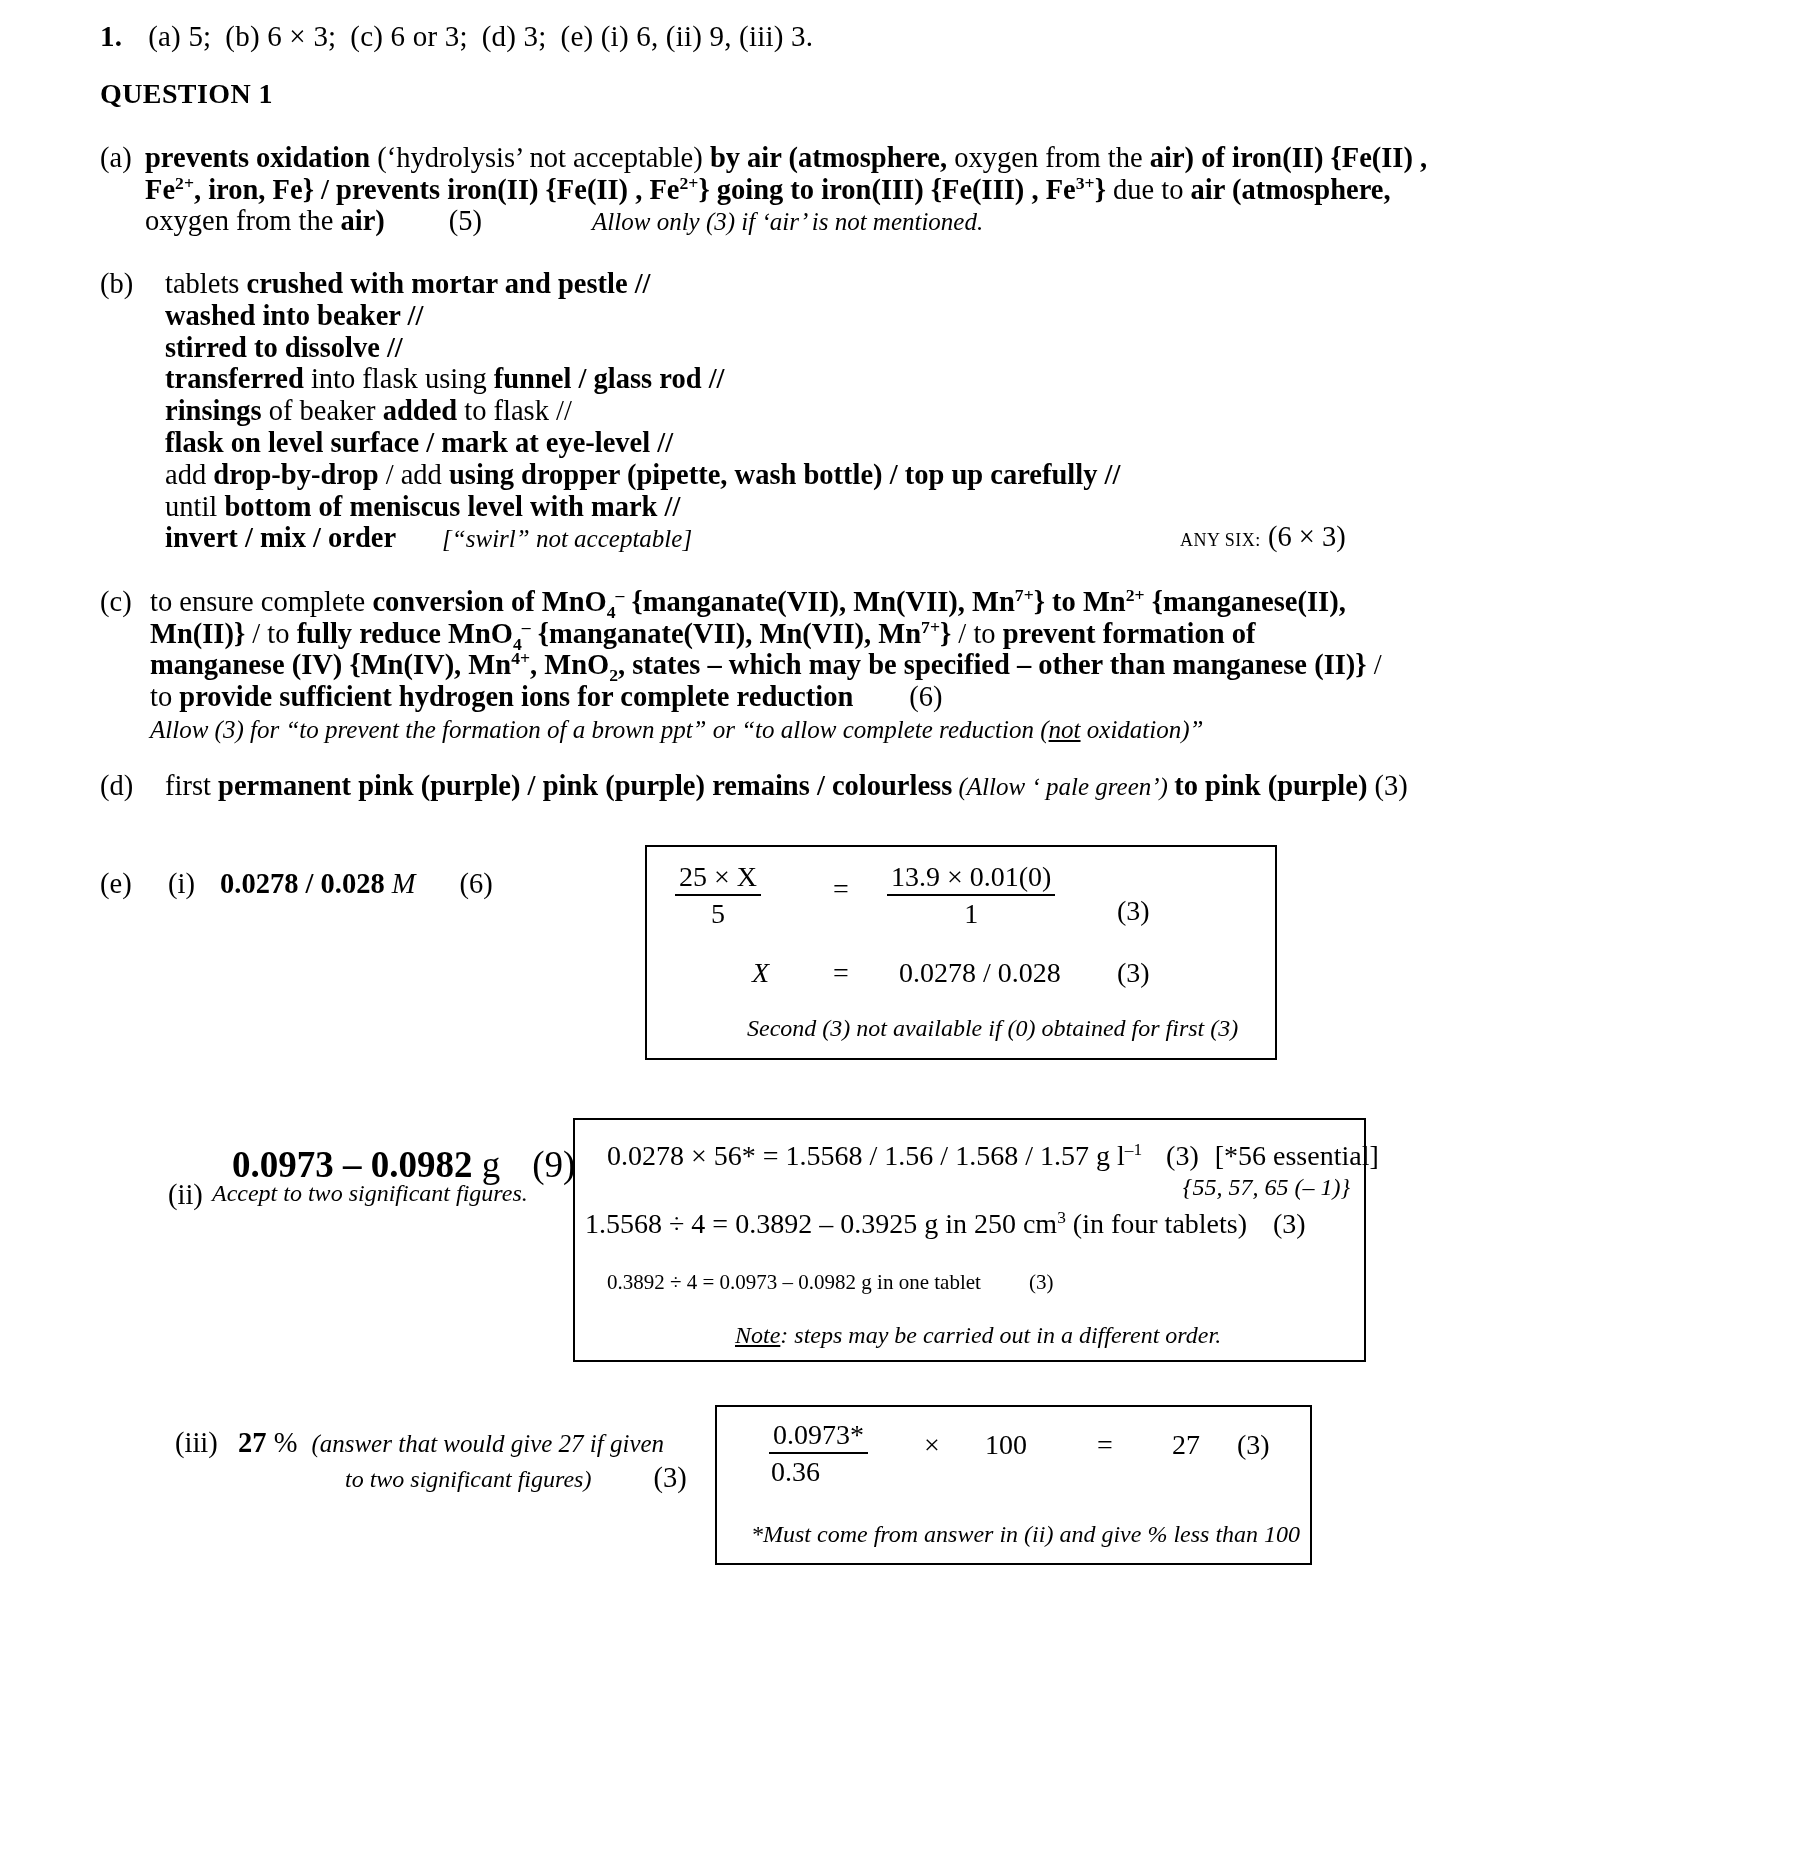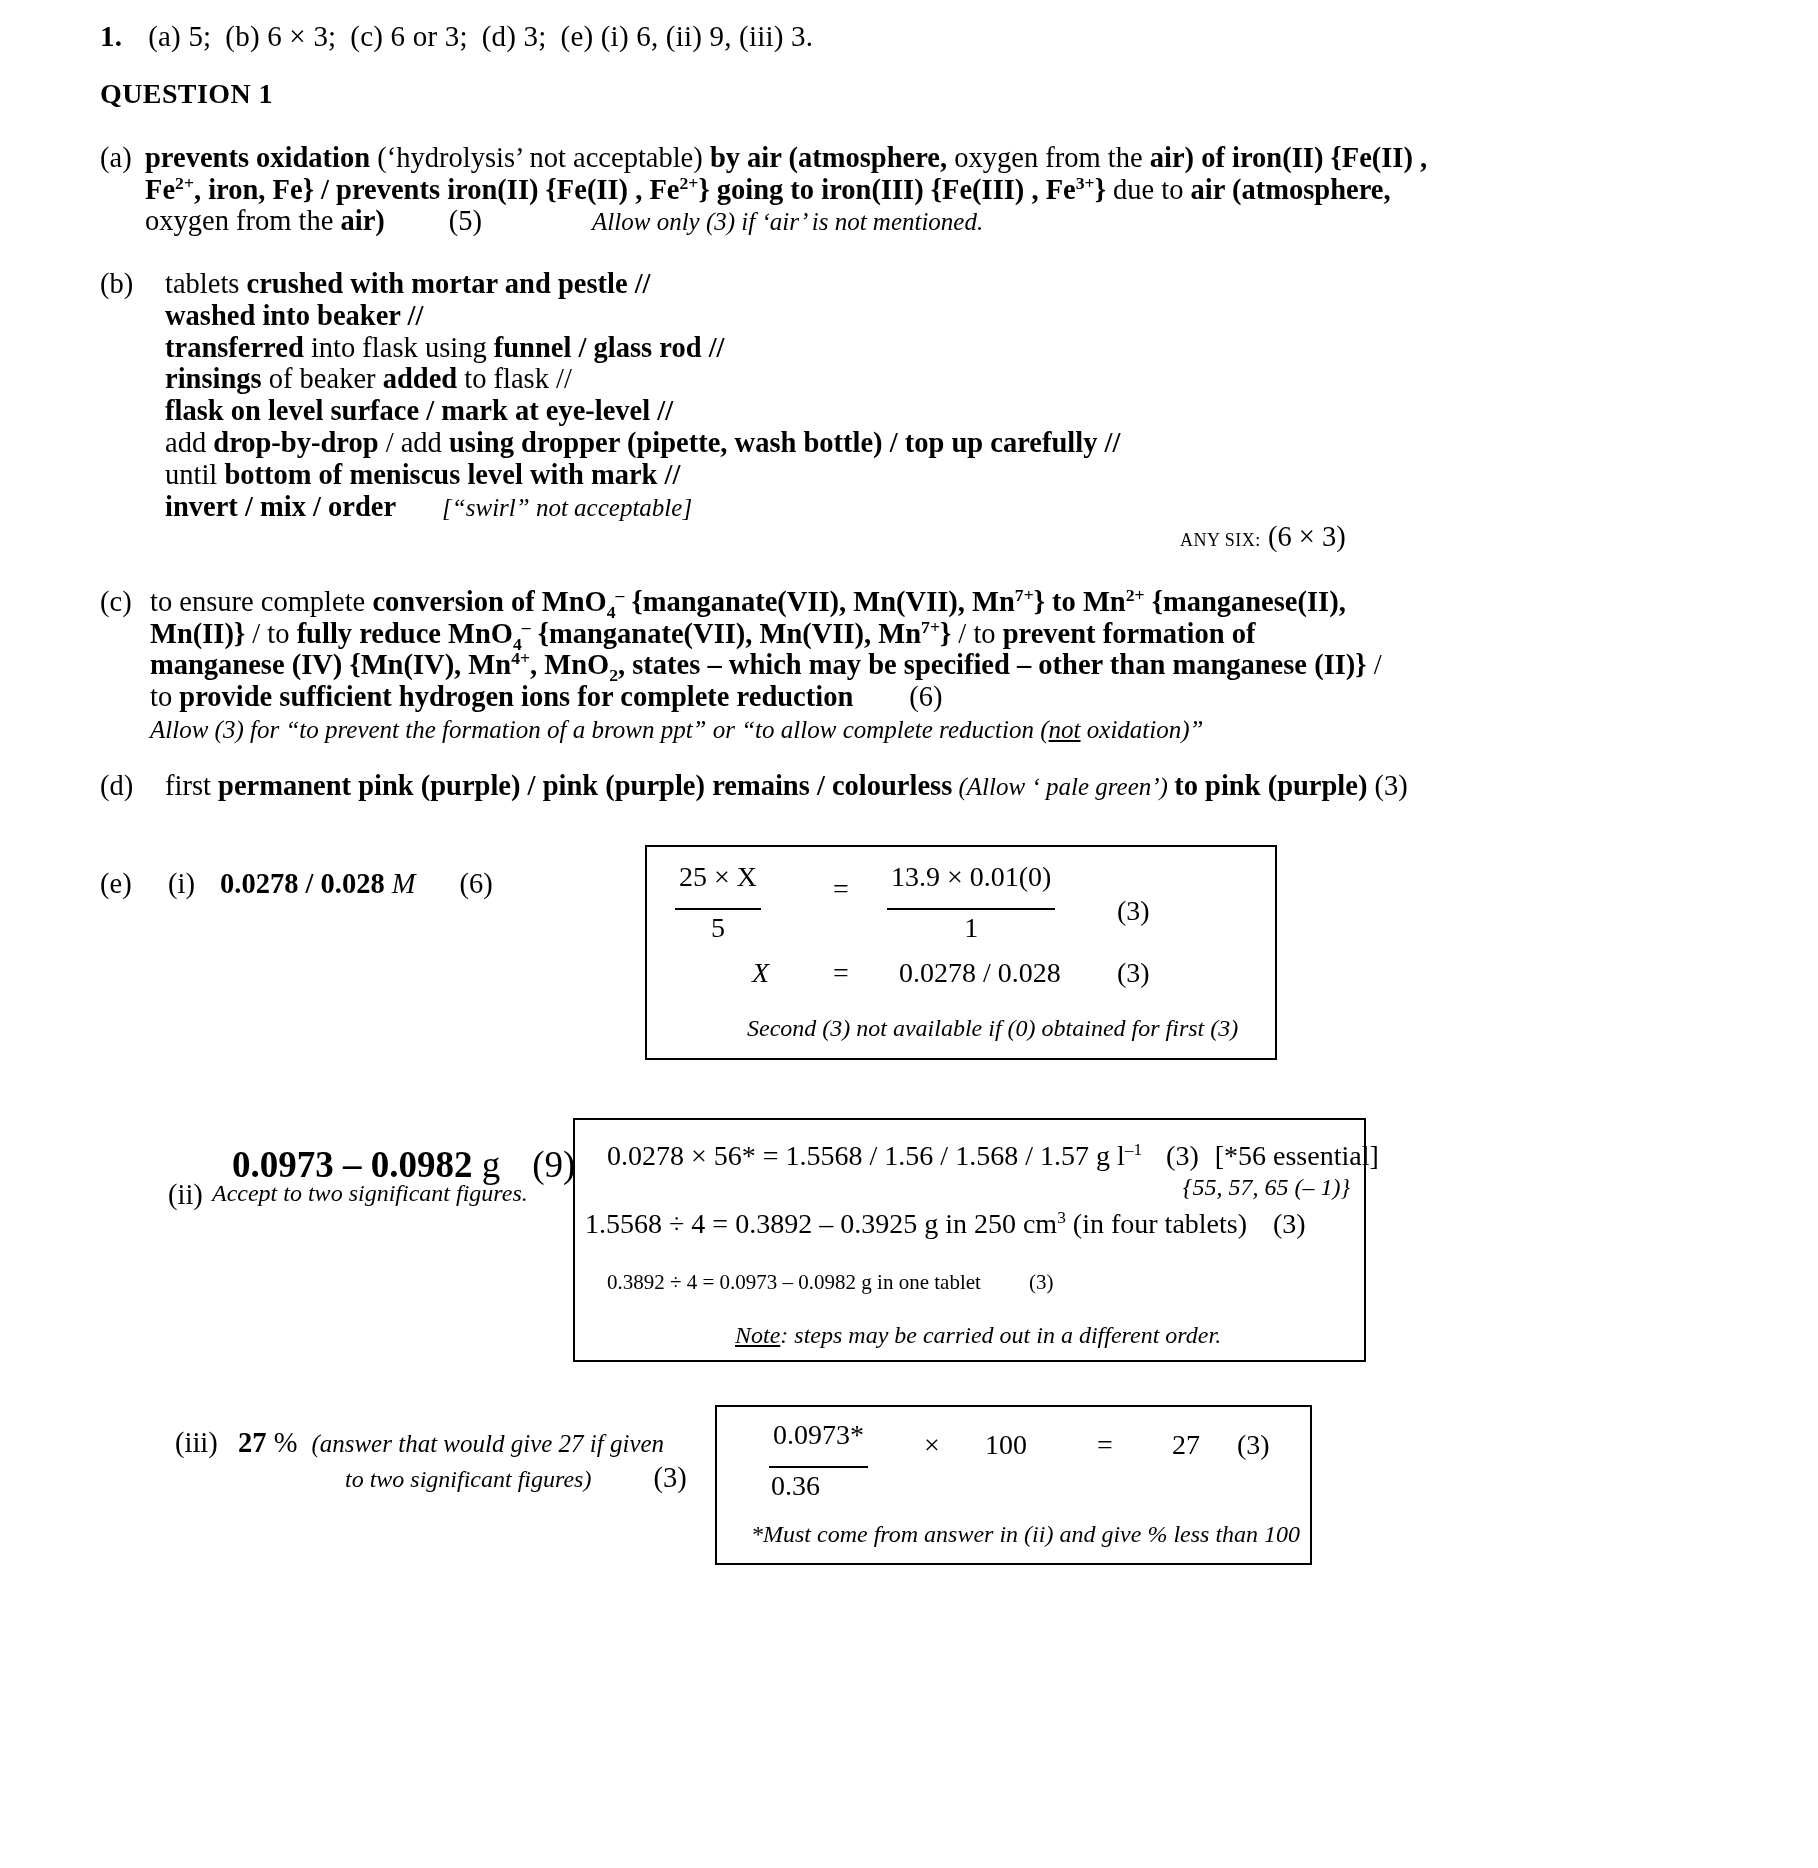--- a/index.html
+++ b/index.html
@@ -78,21 +78,21 @@
   }
 
   .frac {
     display: inline-block;
     text-align: center;
     vertical-align: middle;
   }
   .frac .top {
     display: block;
     border-bottom: 2px solid #000;
-    padding: 0 4px 15px 4px;
+    padding: 0 4px 1px 4px;
   }
   .frac .bot {
     display: block;
     padding-top: 2px;
   }
 </style>
 </head>
 <body>
 
 <div class="page">
@@ -107,20 +107,21 @@
   <div class="part-body" style="left:145px; top:142px; width:1290px; font-size:28.5px; line-height:31.5px;">
     <div class="ln"><b>prevents oxidation</b><span> (‘hydrolysis’ not acceptable) </span><b>by air (atmosphere,</b><span> oxygen from the </span><b>air) of iron(II) {Fe(II) ,</b></div>
     <div class="ln"><b>Fe</b><b><sup>2+</sup></b><b>, iron, Fe} / prevents iron(II) {Fe(II) , Fe</b><b><sup>2+</sup></b><b>} going to iron(III) {Fe(III) , Fe</b><b><sup>3+</sup></b><b>}</b><span> due to </span><b>air (atmosphere,</b></div>
     <div class="ln"><span>oxygen from the </span><b>air)</b><span style="display:inline-block;width:64px;"></span><span>(5)</span><span style="display:inline-block;width:110px;"></span><span class="note-it">Allow only (3) if ‘air’ is not mentioned.</span></div>
   </div>
 
   <div class="part-label" style="left:100px; top:268px;">(b)</div>
   <div class="part-body" style="left:165px; top:268px; width:1300px; font-size:28.5px; line-height:31.8px;">
     <div class="ln"><span>tablets </span><b>crushed with mortar and pestle //</b></div>
     <div class="ln"><b>washed into beaker //</b></div>
+    <div class="ln"><b>stirred to dissolve //</b></div>
     <div class="ln"><b>transferred</b><span> into flask using </span><b>funnel / glass rod //</b></div>
     <div class="ln"><b>rinsings</b><span> of beaker </span><b>added</b><span> to flask //</span></div>
     <div class="ln"><b>flask on level surface / mark at eye-level //</b></div>
     <div class="ln"><span>add </span><b>drop-by-drop</b><span> / add </span><b>using dropper (pipette, wash bottle) / top up carefully //</b></div>
     <div class="ln"><span>until </span><b>bottom of meniscus level with mark //</b></div>
     <div class="ln"><b>invert / mix / order</b><span style="display:inline-block;width:46px;"></span><span class="note-it">[“swirl” not acceptable]</span></div>
   </div>
   <div style="position:absolute; left:1180px; top:521px; font-size:28.5px; white-space:nowrap;">
     <span class="smallcaps">ANY SIX:</span>
     <span>(6 × 3)</span>

